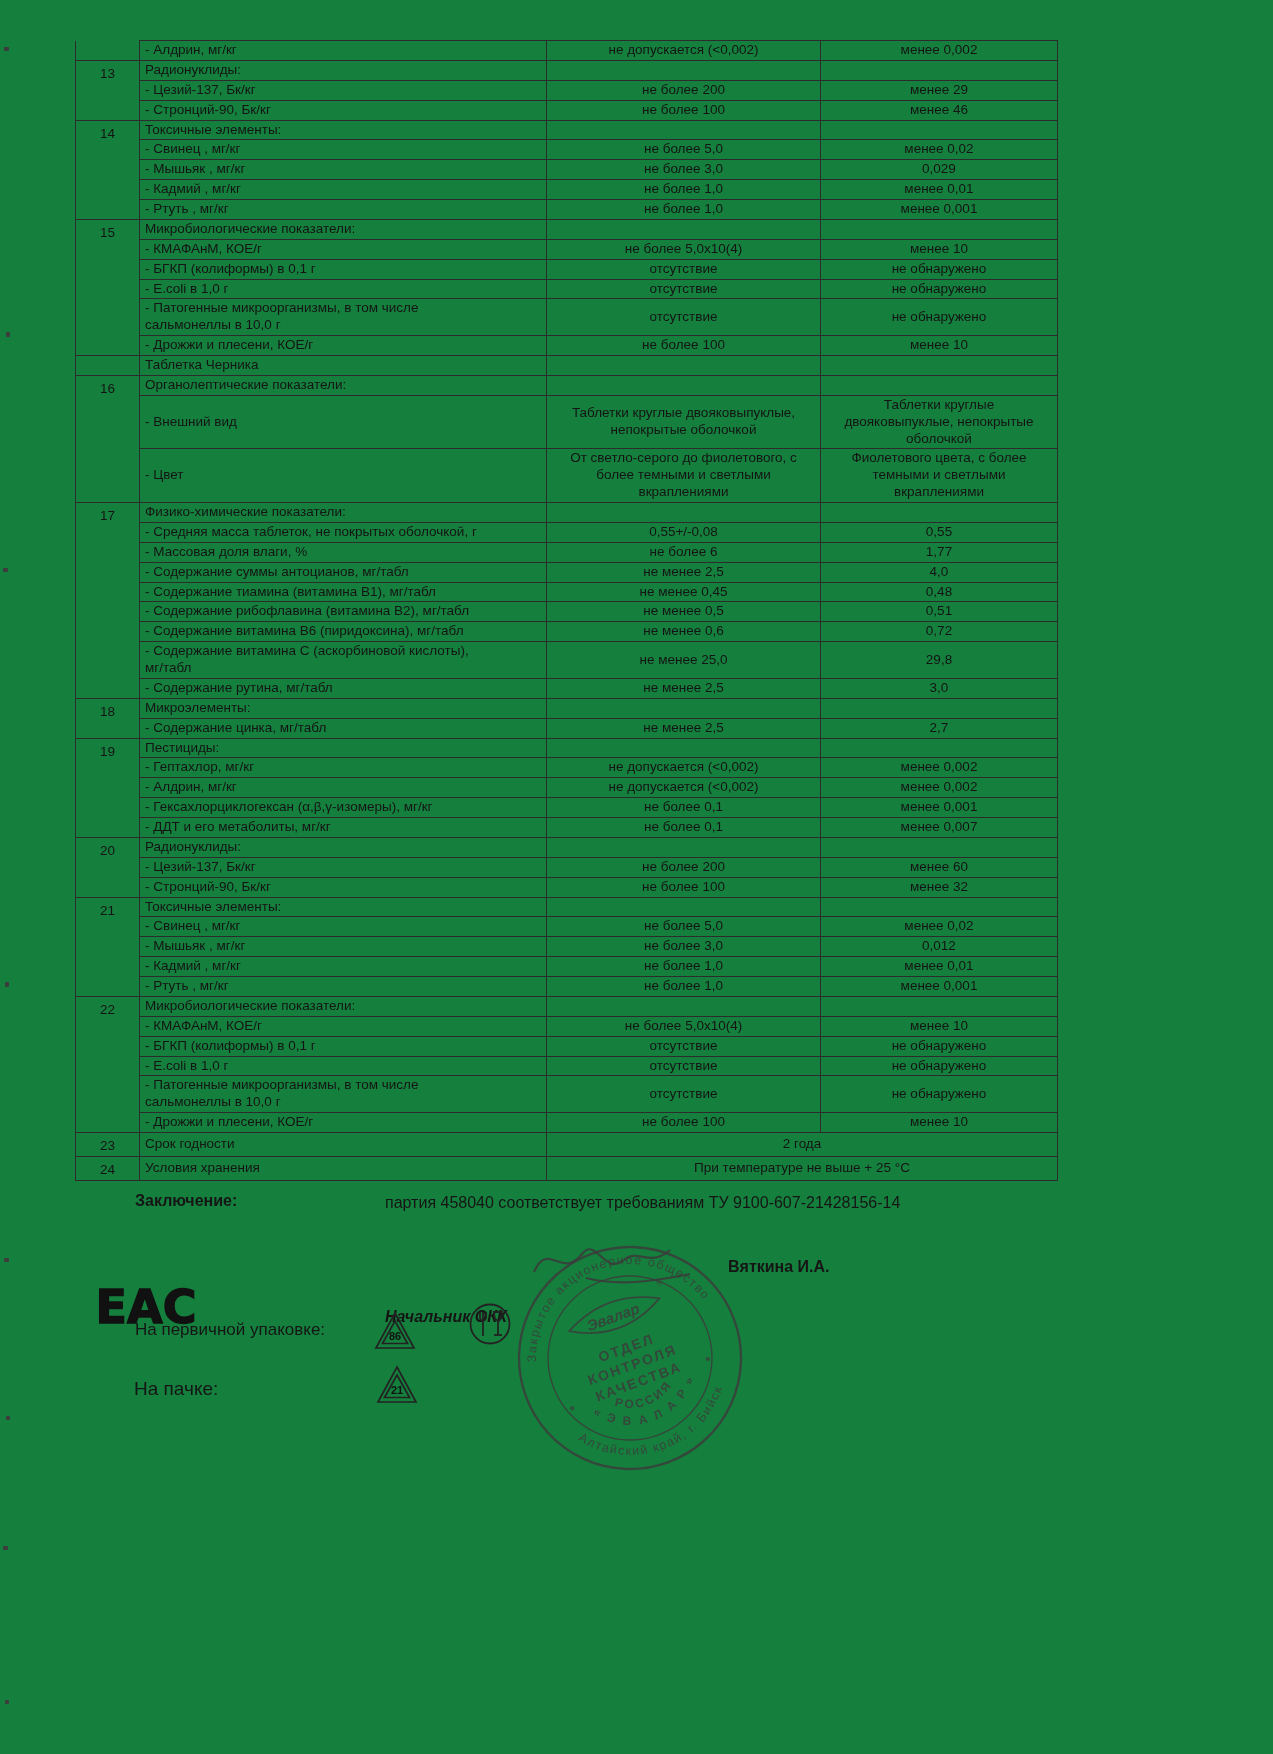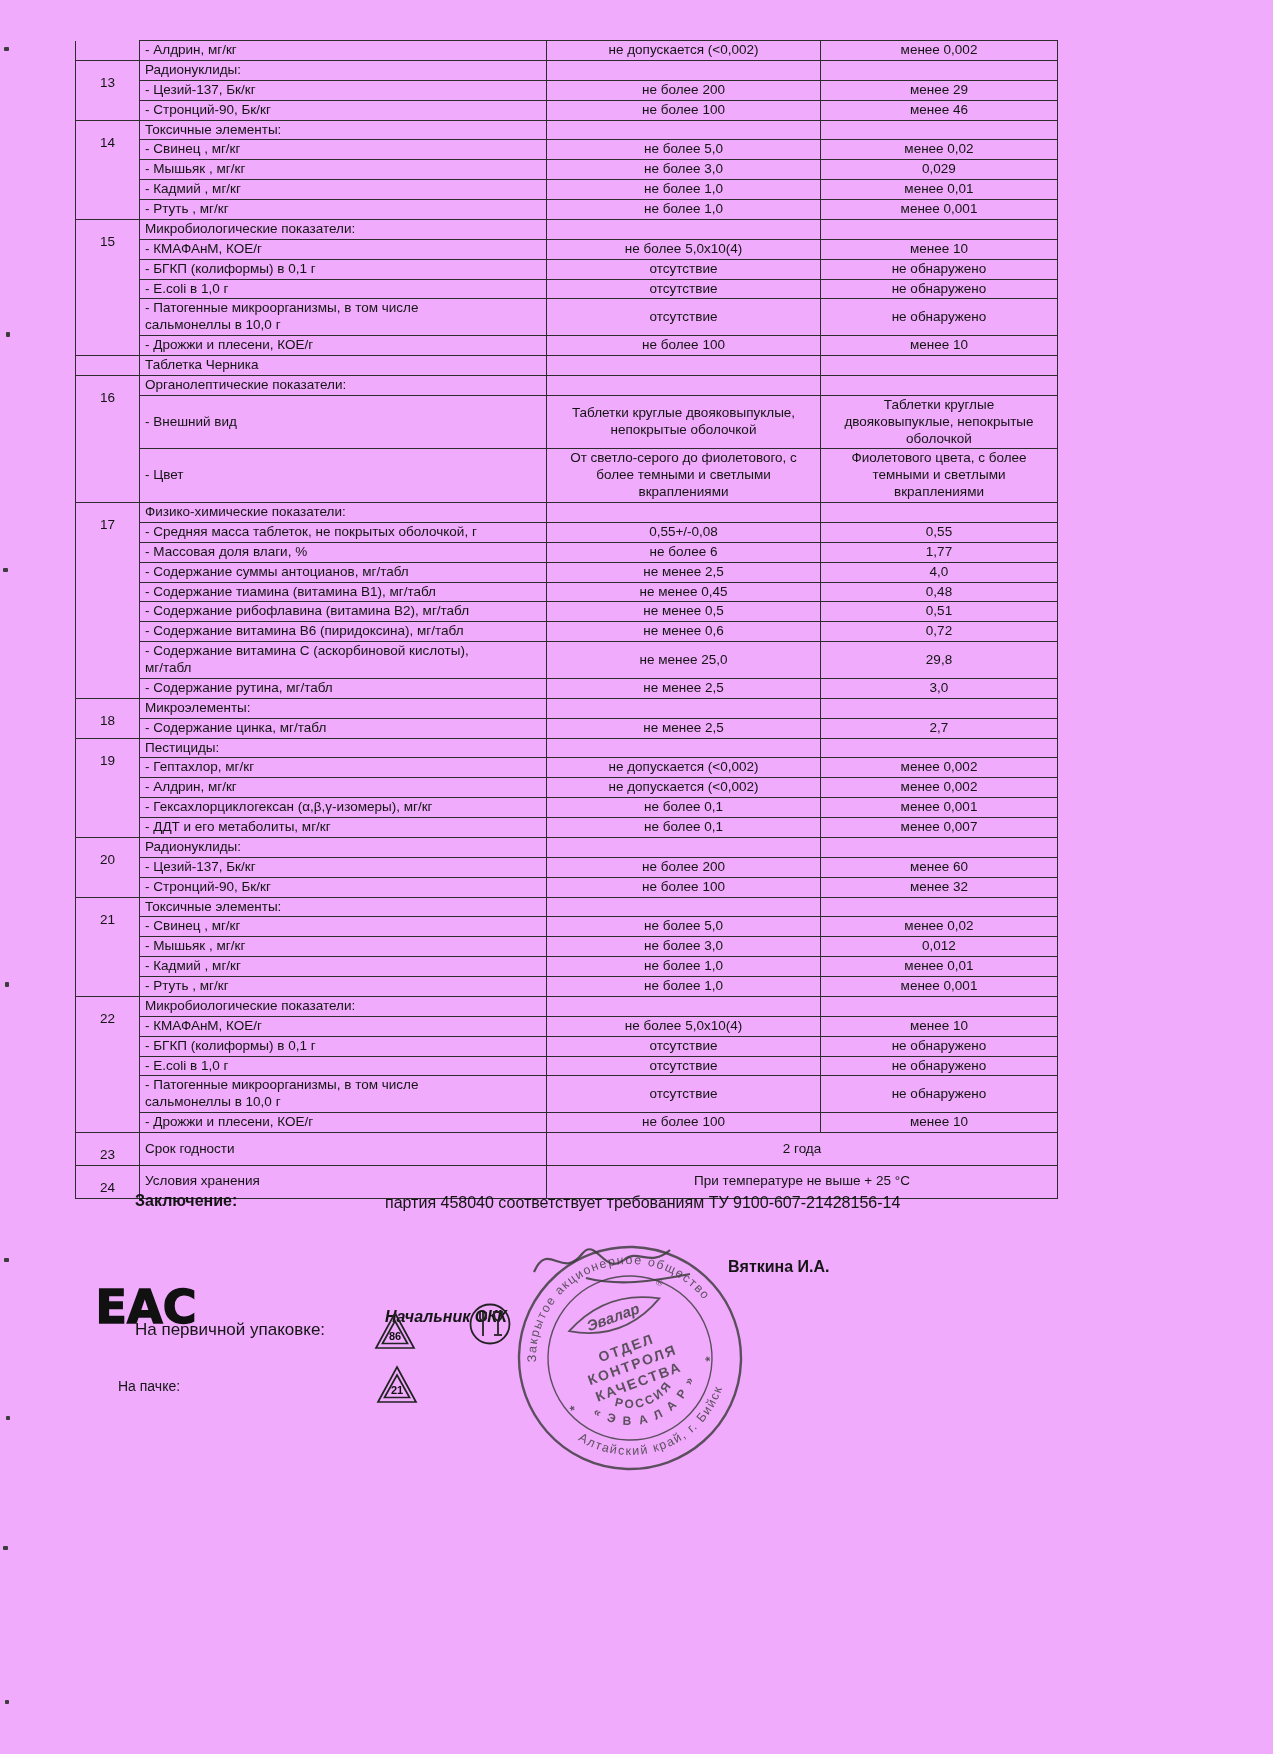--- a/index.html
+++ b/index.html
@@ -1,45 +1,45 @@
 <!DOCTYPE html>
 <html><head>
 <meta charset="utf-8">
 <style>
   * { margin:0; padding:0; box-sizing:border-box; }
   html,body { background:#ffffff; }
   body {
     width:1273px; height:1754px; position:relative;
     font-family:"Liberation Sans", sans-serif; color:#151515;
   }
-  .page { position:absolute; inset:0; background:#f0abfc; overflow:hidden; }
+  .page { position:absolute; inset:0; background:#15803d; overflow:hidden; }
 
   
   table.spec {
     position:absolute; left:75px; top:40px; width:983px;
     border-collapse:collapse; font-size:13.5px; color:#141414;
     table-layout:fixed;
   }
   .spec td {
     border:1px solid #2c2c2c; padding:1px 5px; line-height:1.25;
     vertical-align:middle; white-space:pre-line; overflow:hidden;
   }
-  .spec td.num { text-align:center; vertical-align:top; padding-top:14px; }
+  .spec td.num { text-align:center; vertical-align:top; padding-top:5px; }
   .spec td.num.no-top { border-top:none; }
   .spec td.param { text-align:left; }
   .spec td.val { text-align:center; }
 
   
   .abs { position:absolute; }
   .conclusion-label { left:135px; top:1192px; font-size:16px; font-weight:bold;text-align:right; }
   .conclusion-text { left:385px; top:1190px; width:660px; font-size:16px; line-height:25px; }
   .chief-label { left:385px; top:1308px; font-size:16px; font-weight:bold;font-style:italic; }
   .chief-name { left:728px; top:1258px; font-size:16px; font-weight:bold; }
   .primary-pack-label { left:135px; top:1320px; font-size:17px; }
-  .pack-label { left:118px; top:1378px; font-size:14px; }
+  .pack-label { left:134px; top:1378px; font-size:19px; }
 
   .eac-box { left:96px; top:1246px;margin-top:32px; }
   .eac-box svg text {
     font-family:"DejaVu Sans", sans-serif; font-weight:bold;
     fill:#111; stroke:#111; stroke-width:1.5px;
   }
 
   .tri-icon text { font-weight:bold; fill:#111; font-size:11px; }
   .tri-icon path { fill:none; stroke:#222; stroke-width:1.7; }
   .glass-icon path, .glass-icon circle, .glass-icon line { fill:none; stroke:#222; stroke-width:1.8; }

